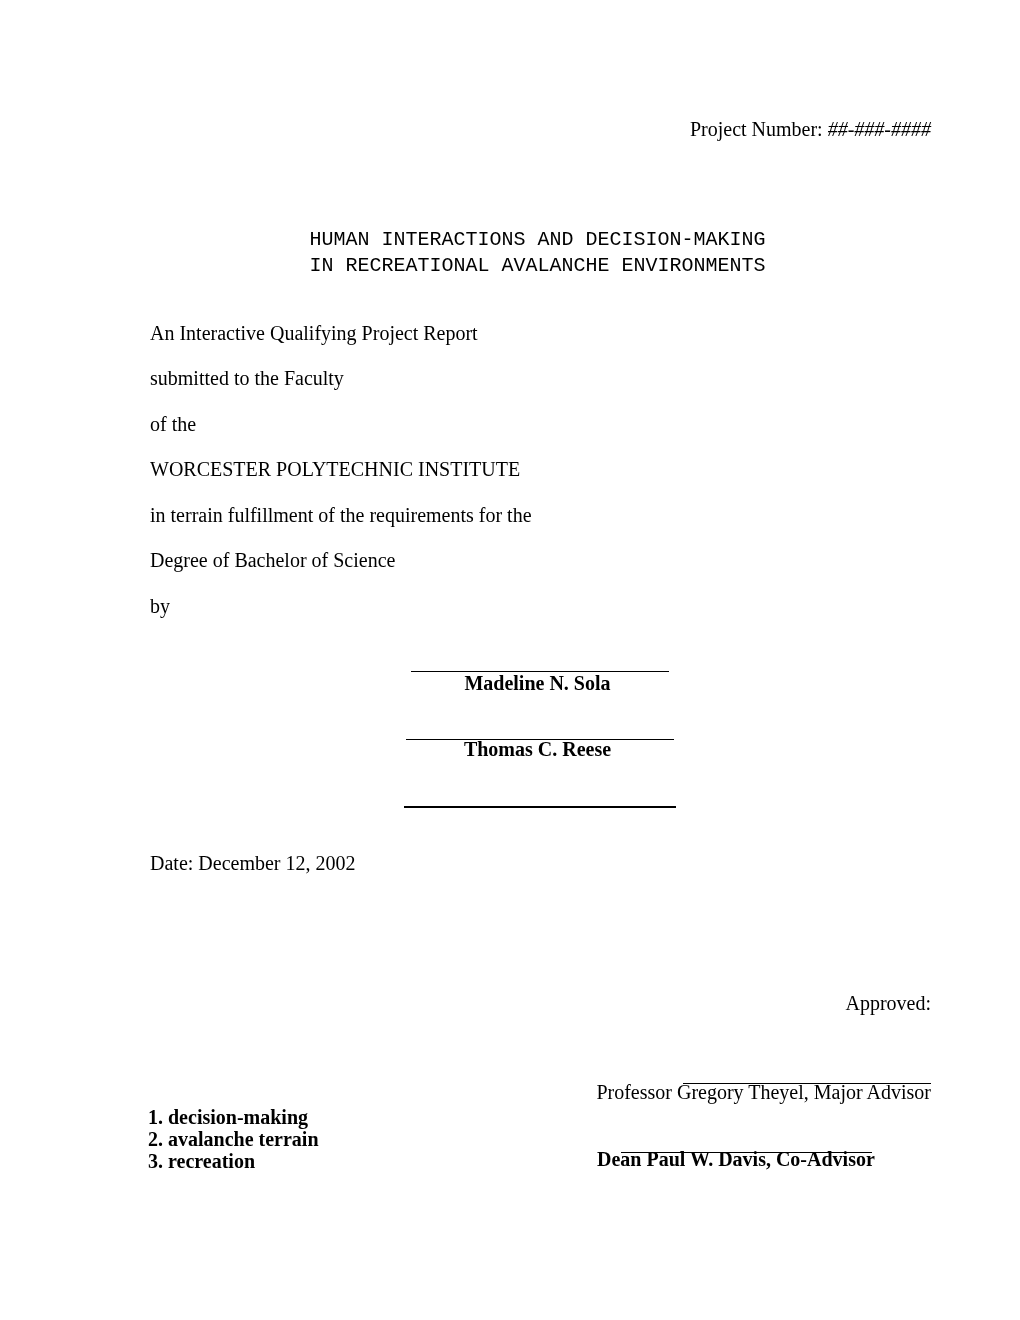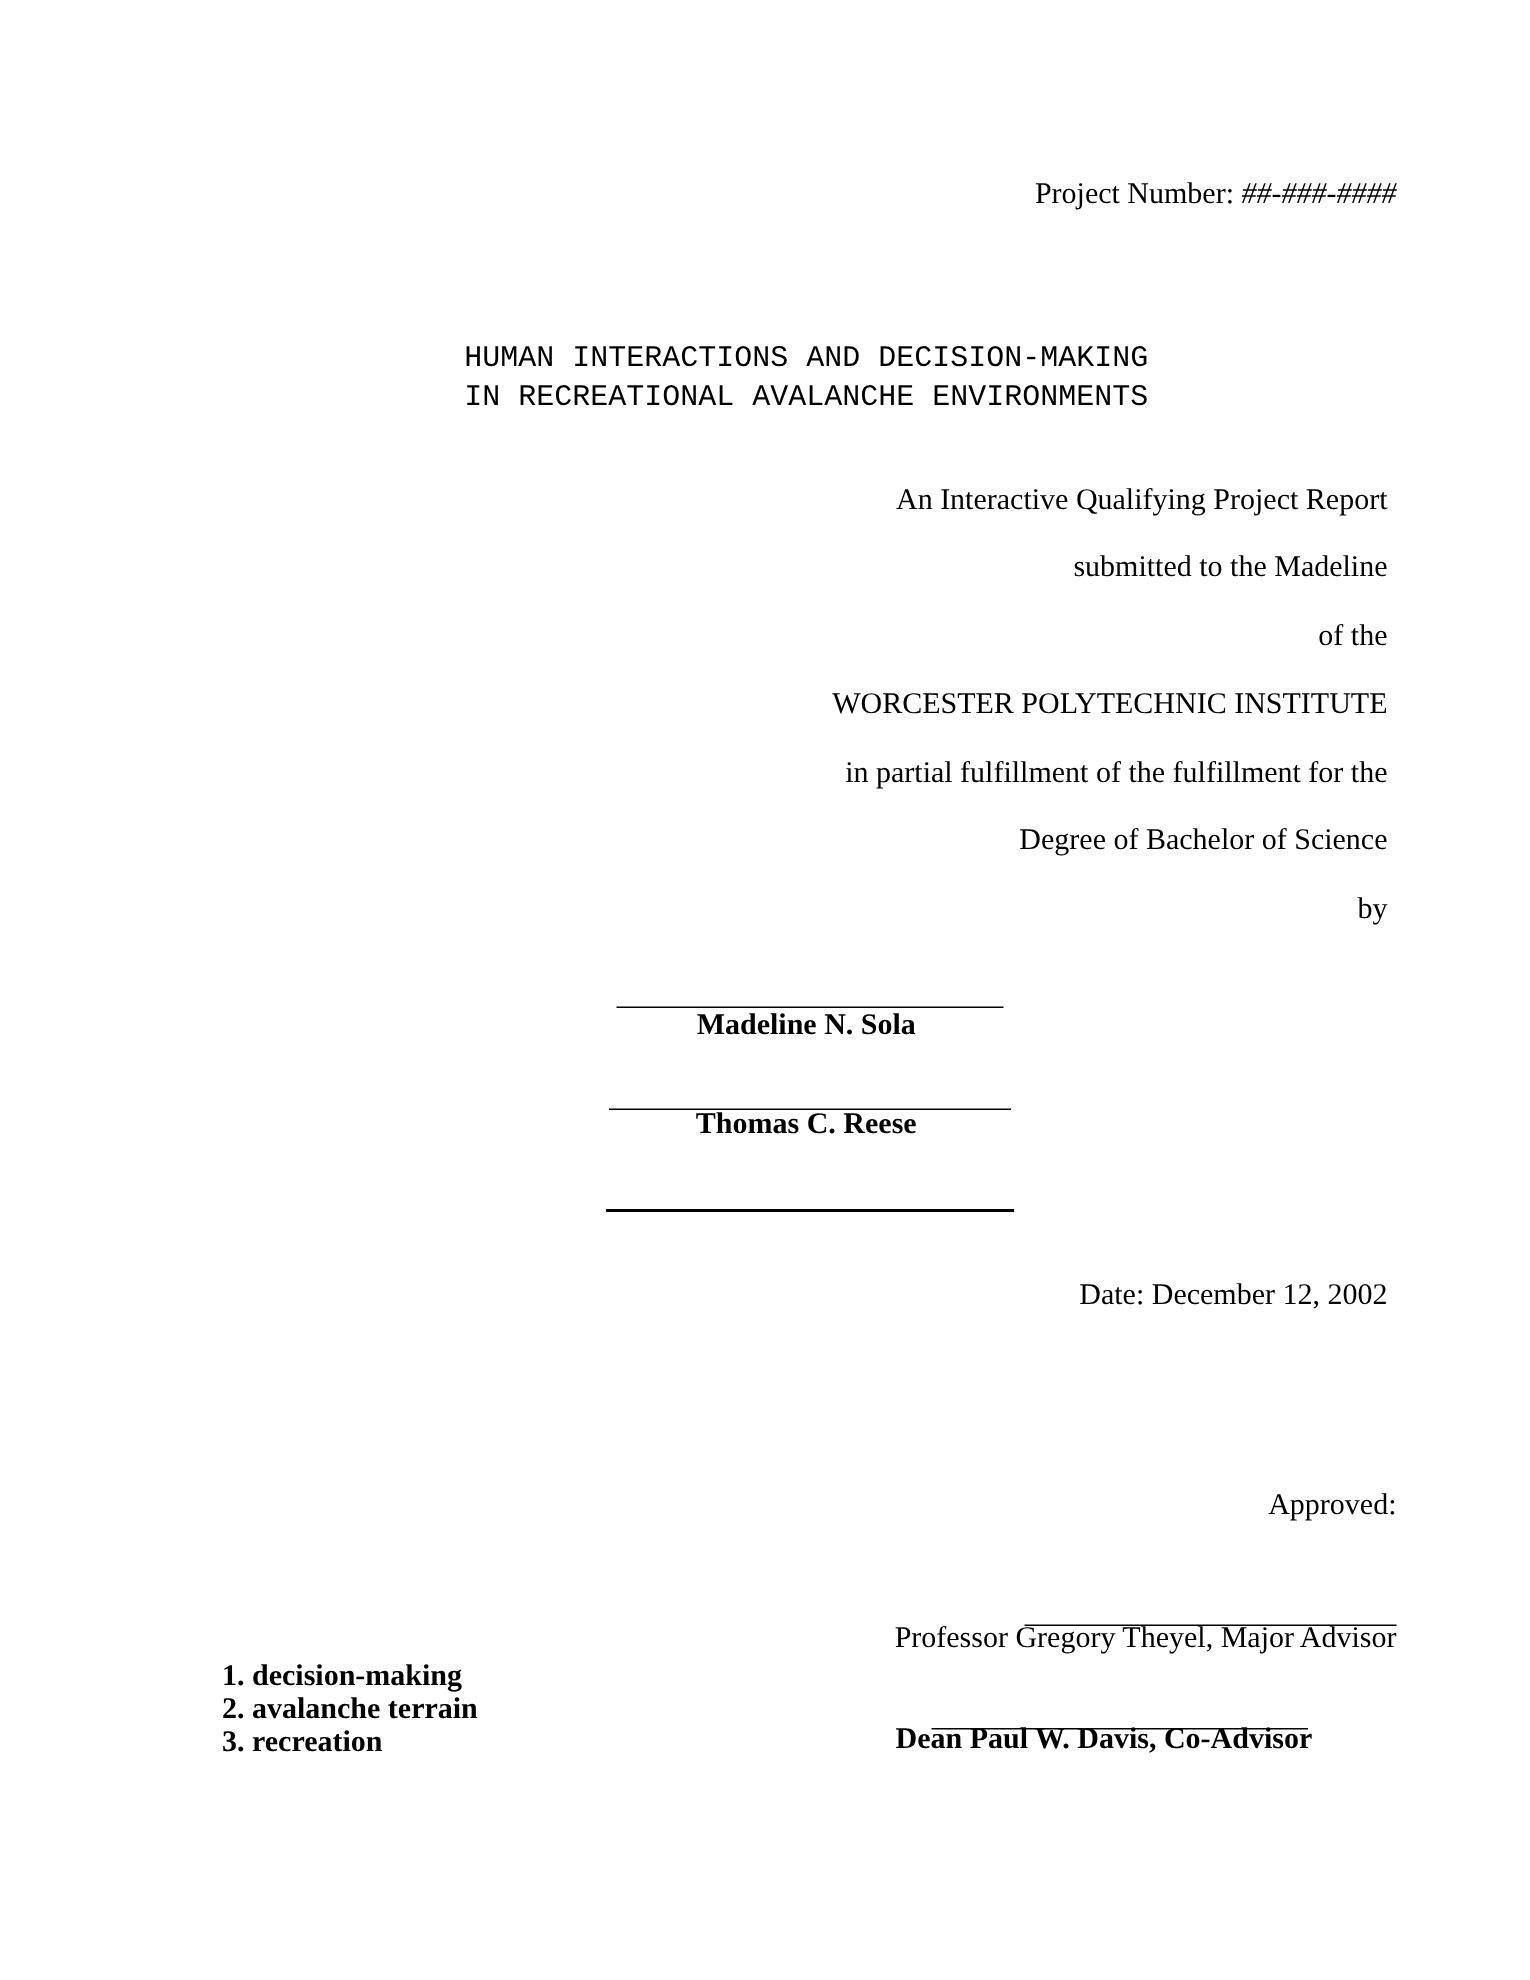--- a/index.html
+++ b/index.html
@@ -30,21 +30,21 @@
     left: 150px;
     width: 775px;
     text-align: center;
     line-height: 25.5px;
     font-family: Liberation Mono, monospace;
   }
   .center-line {
     position: absolute;
     left: 150px;
     width: 775px;
-    text-align: right;
+    text-align: left;
     line-height: 25px;
   }
   .right-line {
     position: absolute;
     left: 150px;
     right: 89px;
     text-align: right;
     line-height: 25px;
   }
   .sigline {
@@ -82,24 +82,24 @@
 <div class="page">
 
   <div class="project-number"><span>Project Number: </span><span class="italic">##-###-####</span></div>
 
   <div class="title-block">
     <div>HUMAN INTERACTIONS AND DECISION-MAKING</div>
     <div>IN RECREATIONAL AVALANCHE ENVIRONMENTS</div>
   </div>
 
   <div class="center-line" style="top:321px">An Interactive Qualifying Project Report</div>
-  <div class="center-line" style="top:366px">submitted to the Madeline</div>
+  <div class="center-line" style="top:366px">submitted to the Faculty</div>
   <div class="center-line" style="top:412px">of the</div>
   <div class="center-line" style="top:457px">WORCESTER POLYTECHNIC INSTITUTE</div>
-  <div class="center-line" style="top:503px">in partial fulfillment of the fulfillment for the</div>
+  <div class="center-line" style="top:503px">in terrain fulfillment of the requirements for the</div>
   <div class="center-line" style="top:548px">Degree of Bachelor of Science</div>
   <div class="center-line" style="top:594px">by</div>
 
   <div class="sigline" style="top:671px; left:411px; width:258px"></div>
   <div class="author-name" style="top:671px">Madeline N. Sola</div>
 
   <div class="sigline" style="top:739px; left:406px; width:268px"></div>
   <div class="author-name" style="top:737px">Thomas C. Reese</div>
 
   <div class="sigline thick" style="top:806px; left:404px; width:272px"></div>

